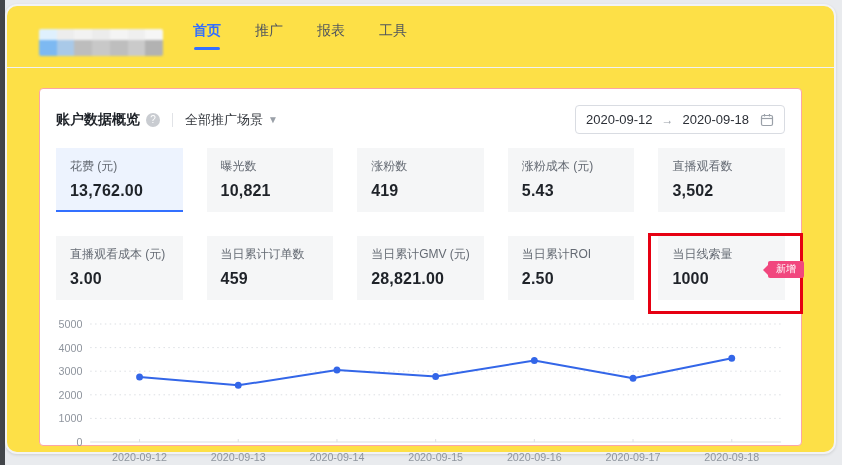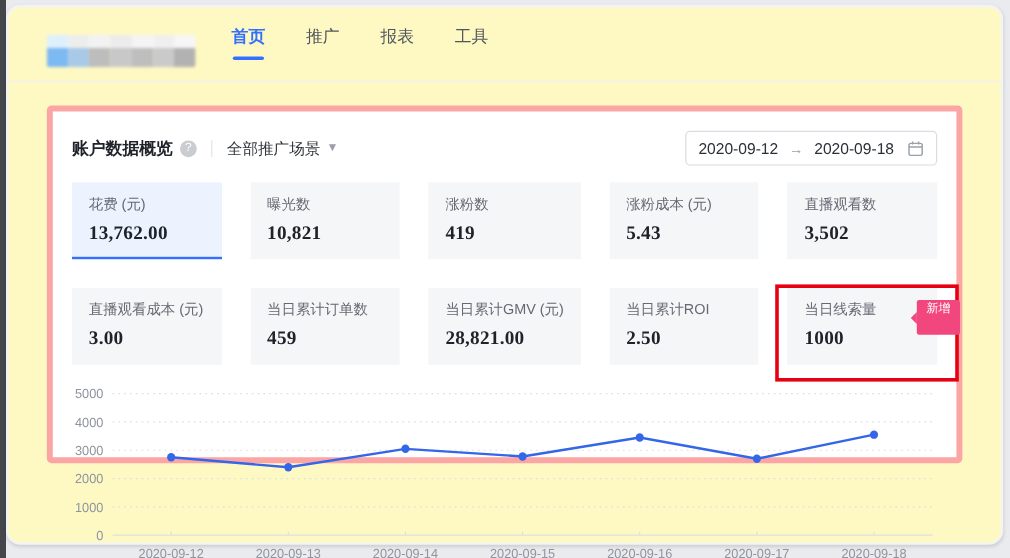--- a/index.html
+++ b/index.html
@@ -4,43 +4,43 @@
 <style>
   * { margin:0; padding:0; box-sizing:border-box; }
   html,body { width:842px; height:465px; }
   body {
     font-family:"Liberation Sans","DejaVu Sans",sans-serif;
     background:#e9ebee; position:relative; overflow:hidden;
   }
   .edge-strip { position:absolute; left:0; top:0; width:5px; height:100%; background:#43464a; }
   .window {
     position:absolute; left:5px; top:4px; right:6px; bottom:11px;
-    background:#fef9c3; border-radius:12px; border:2px solid #f2f3f5;
+    background:#fde047; border-radius:12px; border:2px solid #f2f3f5;
     box-shadow:0 1px 3px rgba(0,0,0,.12);
   }
   
   .nav {
     display:flex; align-items:center; height:62px;
     padding:12px 26px 0 32px; border-bottom:1px solid #f0f1f3;
   }
   .logo { width:124px; height:27px; display:grid; grid-template-rows:11px 16px;
     filter:blur(1.2px); border-radius:2px; overflow:hidden; }
   .logo .r { display:flex; }
   .logo .r div { flex:1; }
   .tabs { display:flex; gap:34px; margin-left:30px; height:100%; align-items:flex-start; padding-top:4px; }
   .tab { font-size:14px; color:#51565d; position:relative; cursor:pointer; padding-bottom:18px; }
   .tab.active { color:#3370ff; font-weight:bold; }
   .tab.active::after {
     content:""; position:absolute; bottom:8px; left:50%; transform:translateX(-50%);
     width:26px; height:3px; background:#3370ff; border-radius:2px;
   }
   
   .panel {
-    margin:20px 32px 0 32px; border:5px solid #fca5a5; border-radius:4px;
-    background:#fff; padding:16px 16px 14px; height:298px;
+    margin:20px 32px 0 32px; border:1px solid #fca5a5; border-radius:4px;
+    background:#fff; padding:16px 16px 14px; height:358px;
   }
   .panel-head { display:flex; align-items:center; }
   .panel-title { font-size:14px; font-weight:bold; color:#1f2329; }
   .help-icon {
     width:14px; height:14px; border-radius:50%; background:#c9ccd1; color:#fff;
     font-size:10px; line-height:14px; text-align:center; margin-left:6px; cursor:pointer;
   }
   .v-divider { width:1px; height:14px; background:#e1e3e7; margin:0 12px; }
   .scene-filter { font-size:13px; color:#33373d; display:flex; align-items:center; gap:5px; cursor:pointer; }
   .caret { font-size:10px; color:#9aa0a8; }
@@ -50,30 +50,30 @@
     padding:6px 10px; font-size:13px; color:#2b2f36; cursor:pointer; background:#fff;
   }
   .date-arrow { color:#9aa0a8; font-size:12px; }
   .cal-icon { display:inline-flex; margin-left:2px; }
   
   .stats { display:grid; grid-template-columns:repeat(5,1fr); gap:24px; margin-top:14px; }
   .stat {
     background:#f5f6f7; padding:10px 14px 12px; cursor:pointer; position:relative;
   }
   .stat .label { font-size:12px; color:#646a73; white-space:nowrap; }
-  .stat .value { font-size:16px; font-weight:bold; color:#1f2329; margin-top:7px; letter-spacing:.2px;font-family:Liberation Serif, serif; }
+  .stat .value { font-size:16px; font-weight:bold; color:#1f2329; margin-top:7px; letter-spacing:.2px; }
   .stat.selected { background:#edf3fe; border-bottom:2px solid #3370ff; padding-bottom:10px; }
   .annotation-box {
     position:absolute; left:-10px; top:-3px; right:-18px; bottom:-14px;
     border:3px solid #e60012; pointer-events:none; z-index:4;
   }
   .new-badge {
-    position:absolute; right:-19px; top:10px; z-index:5;
+    position:absolute; right:-19px; top:25px; z-index:5;
     background:#f1477e; color:#fff; font-size:10px; line-height:1;
-    padding:3px 8px 16px; border-radius:2px;
+    padding:3px 8px 4px; border-radius:2px;
   }
   .new-badge::before {
     content:""; position:absolute; left:-5px; top:50%; transform:translateY(-50%);
     border-top:5px solid transparent; border-bottom:5px solid transparent;
     border-right:5px solid #f1477e;
   }
   
   .chart-wrap { margin-top:16px; }
   .chart-wrap svg { display:block; width:100%; height:152px; }
 </style>

